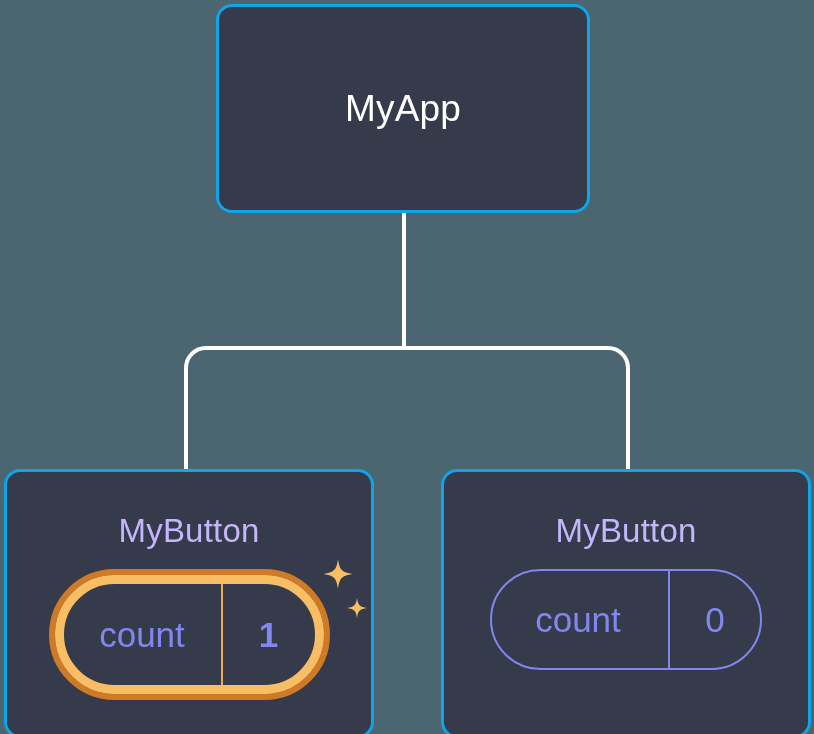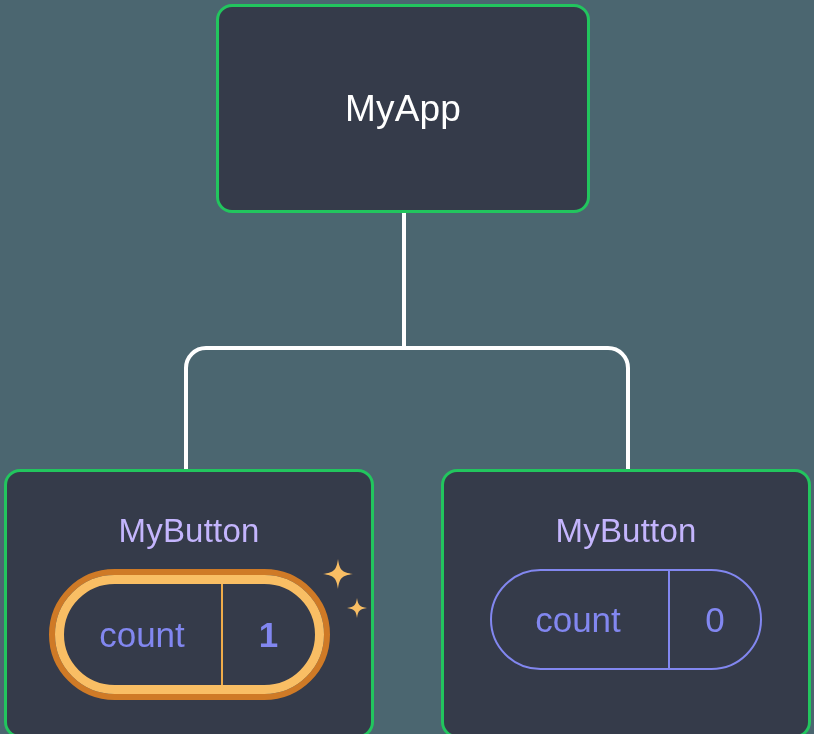--- a/index.html
+++ b/index.html
@@ -32,21 +32,21 @@
     z-index: 1;
     pointer-events: none;
   }
 
   
   .node {
     position: absolute;
     z-index: 2;
     box-sizing: border-box;
     background: #353b4a;
-    border: 3px solid #22c55e;
+    border: 3px solid #0ea5e9;
     border-radius: 16px;
     display: flex;
     flex-direction: column;
     align-items: center;
   }
 
   .node-root {
     left: 216px;
     top: 4px;
     width: 374px;

